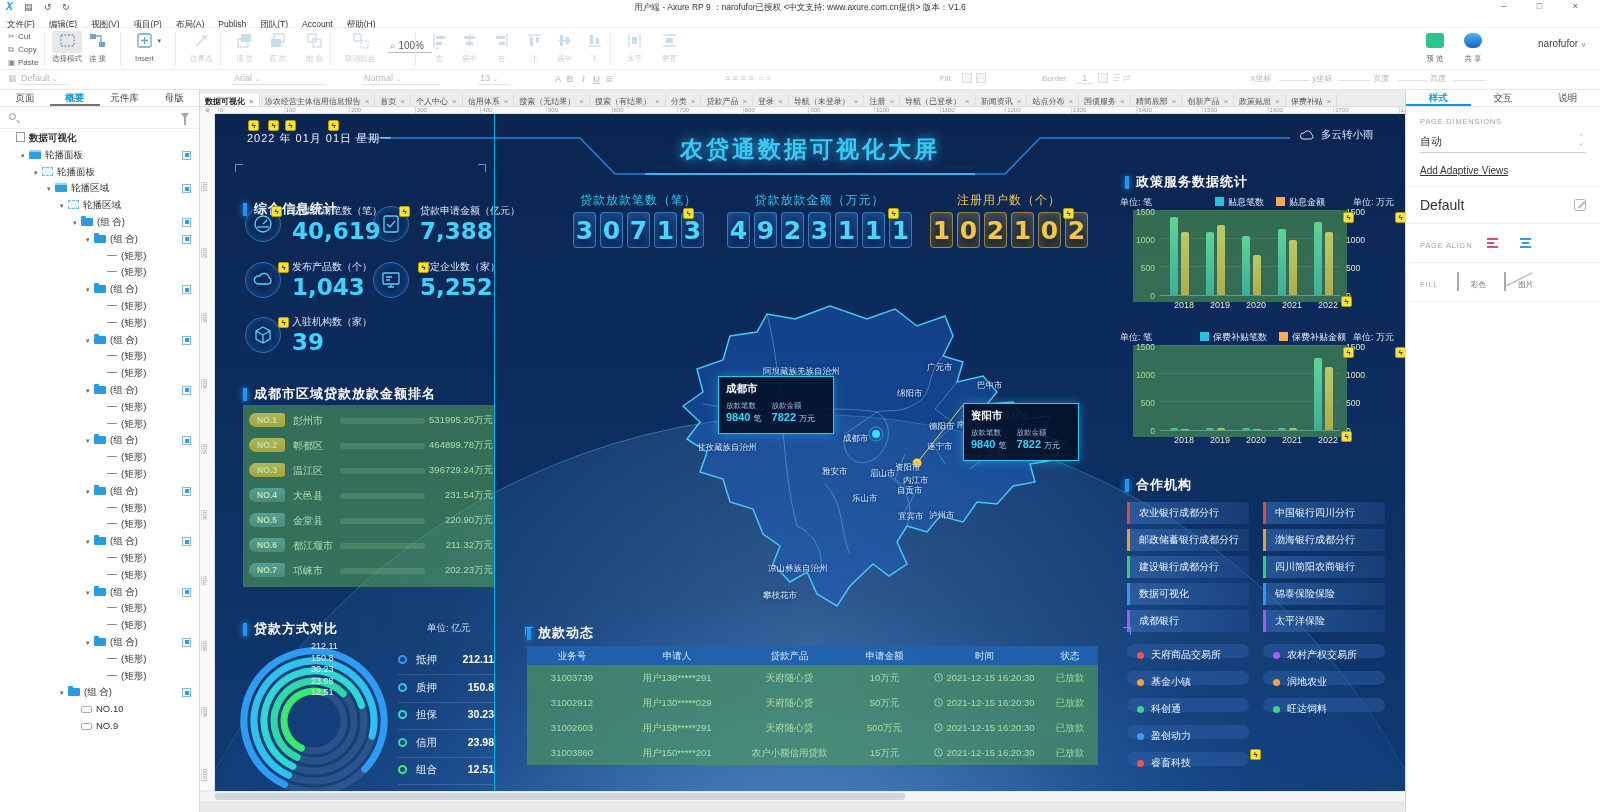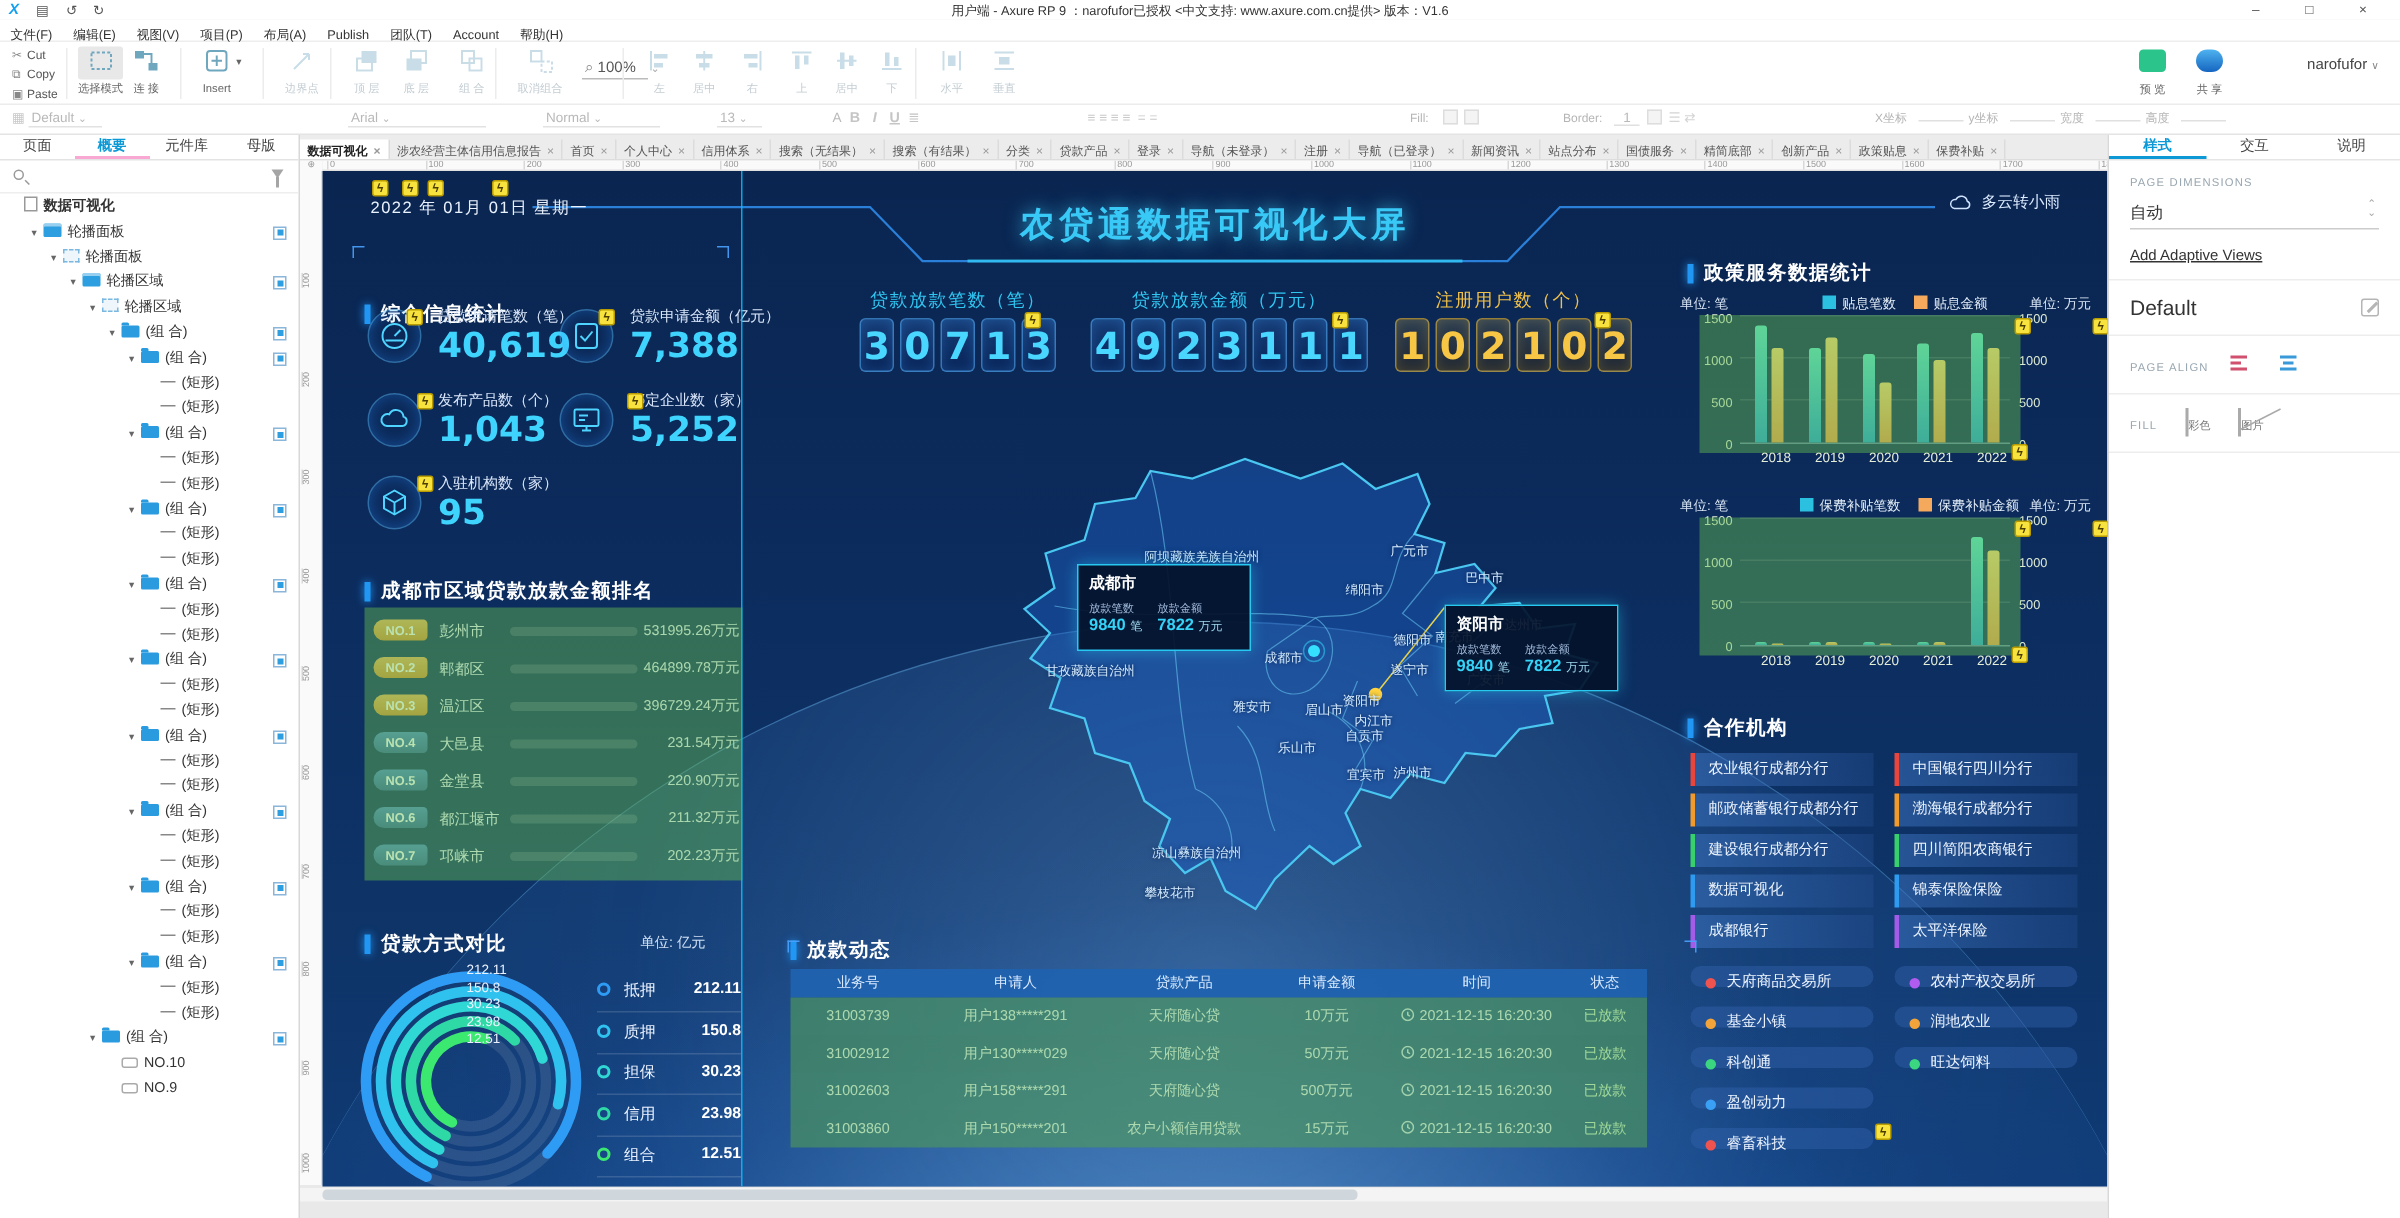--- a/index.html
+++ b/index.html
@@ -53,21 +53,21 @@
   #hruler span { position:absolute; top:0; font-size:6px; color:#999; border-left:1px solid #d8d8d8; padding-left:1px; height:7px;}
   #vruler { position:absolute; left:200px; top:114px; width:15px; height:676px; background:#fafafa; border-right:1px solid #e0e0e0; overflow:hidden;}
   #vruler span { position:absolute; left:1px; font-size:6px; color:#999; transform:rotate(-90deg); transform-origin:left top; border-top:1px solid #d8d8d8;}
   #hscroll { position:absolute; left:200px; top:792px; width:1205px; height:9px; background:#f4f4f4; }
   #hscroll .thumb { position:absolute; left:15px; top:1px; width:690px; height:7px; background:#cfd6dc; border-radius:3px;}
 
   
   #lpanel { position:absolute; left:0; top:90px; width:200px; height:722px; background:#fff; border-right:1px solid #d8d8d8;}
   #lptabs { height:17px; border-bottom:1px solid #e3e3e3; display:flex; }
   #lptabs span { flex:1; text-align:center; font-size:9.5px; color:#444; line-height:16px;}
-  #lptabs span.on { color:#0d99d6; font-weight:bold; border-bottom:2px solid #f9a8d4;}
+  #lptabs span.on { color:#0d99d6; font-weight:bold; border-bottom:2px solid #737373;}
   #lsearch { height:22px; border-bottom:1px solid #eee; position:relative;}
   .magico { position:absolute; left:9px; top:6px; width:7px; height:7px; border:1.4px solid #999; border-radius:50%;}
   .magico::after { content:''; position:absolute; left:6px; top:7px; width:4px; height:1.4px; background:#999; transform:rotate(45deg);}
   .funnelico { position:absolute; right:10px; top:6px; width:0; height:0; border-left:4px solid transparent; border-right:4px solid transparent; border-top:6px solid #a5a5a5;}
   .funnelico::after { content:''; position:absolute; left:-1px; top:-1px; width:2px; height:7px; background:#a5a5a5;}
   #tree { position:absolute; top:40px; bottom:0; left:0; right:0; overflow:hidden; }
   .trow { position:relative; height:16.8px; line-height:16.8px; font-size:9.5px; color:#333; white-space:nowrap;}
   .trow .arr { display:inline-block; width:8px; font-size:7px; color:#666; }
   .trow .sq { position:absolute; right:8px; top:4px; width:9px; height:9px; border:1px solid #8ab6da; background:#fff;}
   .trow .sq::after { content:''; position:absolute; left:1.5px; top:1.5px; width:4px; height:4px; background:#2d9fe0;}
@@ -91,21 +91,21 @@
   #pd-val .spin { position:absolute; right:2px; top:0; color:#aaa; font-size:7px; line-height:6px;}
   #adaptive { margin-top:12px; font-size:10px; color:#333; text-decoration:underline;}
   #stylename { font-size:14px; color:#333; }
   .edit-ico { position:absolute; right:14px; top:12px; width:12px; height:12px; border:1px solid #b5b5b5; border-radius:2px;}
   .edit-ico::after { content:''; position:absolute; left:2px; top:4px; width:9px; height:1.5px; background:#b5b5b5; transform:rotate(-45deg);}
   .align-ico { display:inline-block; width:16px; margin-left:10px; vertical-align:middle;}
   .align-ico i { display:block; height:2px; margin-bottom:2px; }
   .fillopt { display:inline-block; margin-left:14px; text-align:center; vertical-align:top;}
   .fillopt .box { width:26px; height:15px; border:1px solid #aaa; background:#fff; position:relative;}
   .fillopt .box.diag::after { content:''; position:absolute; left:-1px; top:6px; width:30px; height:1px; background:#aaa; transform:rotate(-27deg);}
-  .fillopt .fl { font-size:7.5px; color:#777; margin-top:3px;}
+  .fillopt .fl { font-size:7.5px; color:#777; margin-top:3px;padding-left:12px;}
 
   
   #dash { position:absolute; left:215px; top:114px; width:1190px; height:677px; overflow:hidden; color:#dfe9fa;
     background:
       radial-gradient(ellipse 760px 420px at 48% 112%, rgba(110,180,240,.55), rgba(40,100,180,.30) 45%, rgba(20,60,130,.12) 65%, transparent 75%),
       linear-gradient(180deg,#0a2550 0%, #0c2c5e 40%, #0e3468 75%, #0f3a74 100%);}
   #dash .globe { position:absolute; left:-80px; top:300px; width:1350px; height:1350px; border-radius:50%;
     background:radial-gradient(circle at 50% 18%, rgba(140,200,255,.28), rgba(60,130,210,.14) 30%, rgba(20,70,150,.10) 55%, transparent 70%);
     border-top:1px solid rgba(120,200,255,.35); }
   .sec-h { position:absolute; display:flex; align-items:center; gap:7px; color:#fff; font-size:13px; font-weight:bold; letter-spacing:1px; z-index:5;}
@@ -507,21 +507,21 @@
         <div class="s-v">5,252</div>
       </div>
       <div class="stat" style="left: 30px; top: 201px;">
         <span class="s-ic">
           <svg width="22" height="22">
             <path d="M11,3 L18,7 V15 L11,19 L4,15 V7 Z" stroke="#4fd4ff" stroke-width="1.3" fill="none"></path>
             <path d="M4,7 L11,11 L18,7 M11,11 V19" stroke="#4fd4ff" stroke-width="1.3" fill="none"></path>
           </svg>
         </span>
     <div class="s-lb">入驻机构数（家）</div>
-        <div class="s-v">95</div>
+        <div class="s-v">39</div>
       </div>
     </div>
 
   <div id="counters">
       <div class="cnt-lab" style="left: 423.5px; top: 78px; color: rgb(47, 198, 240);">贷款放款笔数（笔）</div>
       <div class="dig" style="left: 358px; top: 98px;">3</div>
       <div class="dig" style="left: 385px; top: 98px;">0</div>
       <div class="dig" style="left: 412px; top: 98px;">7</div>
       <div class="dig" style="left: 439px; top: 98px;">1</div>
       <div class="dig" style="left: 466px; top: 98px;">3</div>

